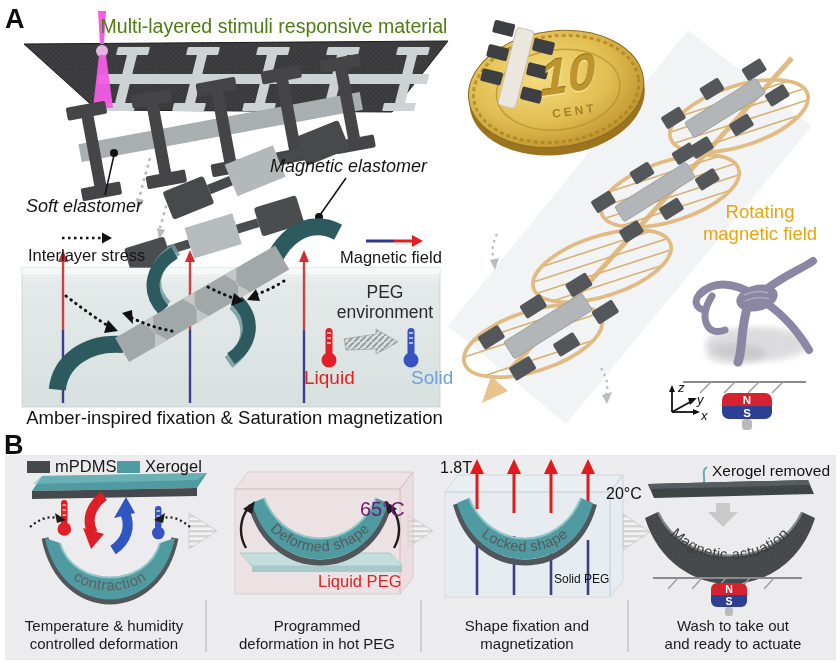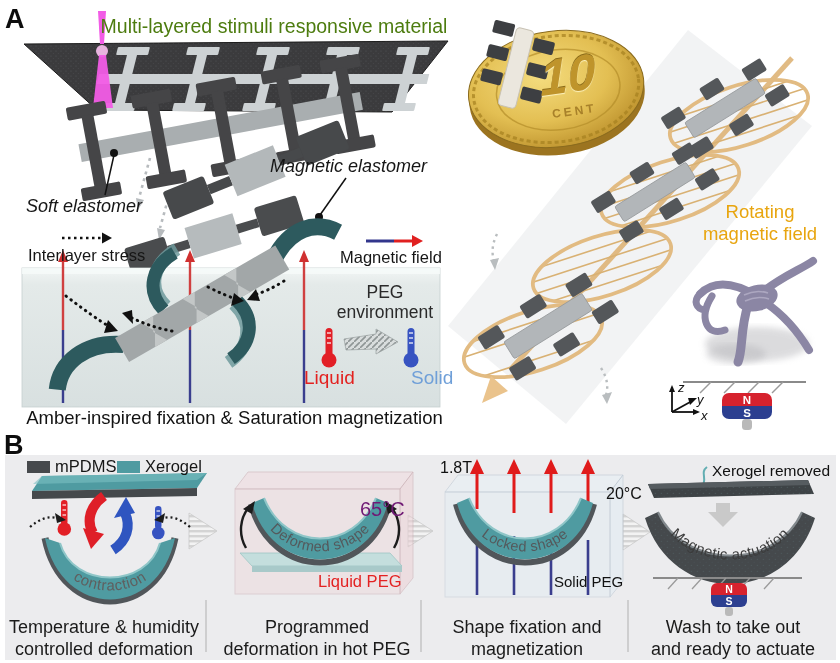--- a/index.html
+++ b/index.html
@@ -9,21 +9,21 @@
   .t{position:absolute;white-space:nowrap;color:#161616;z-index:5;
      font-family:"Liberation Sans",sans-serif;line-height:1.15;}
   .ctr{text-align:center;white-space:normal;}
   .panelLabel{font-size:27px;font-weight:800;color:#0d0d0d;}
   .big{font-size:19.5px;}
   .lab18{font-size:18px;font-style:italic;}
   .lab16{font-size:16.5px;}
   .red{color:#e3211f;}
   .blueSoft{color:#6f9fd8;}
   .orange{color:#e8a50f;font-weight:700;}
-  .cap{font-size:18px;line-height:1.22;color:#1b1b1b;}
+  .cap{font-size:15px;line-height:1.22;color:#1b1b1b;}
   .swatch{position:absolute;width:23px;height:12px;z-index:5;}
   .coinTen{position:absolute;z-index:6;font-size:50px;font-style:italic;font-weight:700;
      color:#bf942b;text-shadow:0 1px 1px #fdf3c0, 0 -1px 0 #8a6a18;
      transform:rotate(-8deg) skewX(-6deg);}
   .coinCent{position:absolute;z-index:6;font-size:12px;letter-spacing:3px;color:#a8812a;
      transform:rotate(-8deg);font-weight:700;}
   .curveTxt{font-family:"Liberation Sans",sans-serif;}
 </style>
 </head>
 <body>
@@ -547,21 +547,21 @@
 
 <div class="swatch" style="left:27px;top:461px;background:#46494c;"></div>
 <div class="t" style="left:55px;top:457px;font-size:16.5px;">mPDMS</div>
 <div class="swatch" style="left:117px;top:461px;background:#4f9ba1;"></div>
 <div class="t" style="left:145px;top:457px;font-size:16.5px;">Xerogel</div>
 
 <div class="t" style="left:360px;top:498px;font-size:20px;color:#701a75;">65°C</div>
 <div class="t" style="left:318px;top:572px;font-size:16.5px;color:#e32222;">Liquid PEG</div>
 <div class="t" style="left:440px;top:459px;font-size:16px;color:#111;">1.8T</div>
 <div class="t" style="left:606px;top:485px;font-size:16px;color:#111;">20°C</div>
-<div class="t" style="left:554px;top:573px;font-size:15px;color:#111;">Solid PEG</div>
+<div class="t" style="left:554px;top:573px;font-size:12px;color:#111;">Solid PEG</div>
 <div class="t" style="left:712px;top:462px;font-size:15.5px;color:#111;">Xerogel removed</div>
 
 <div class="t cap ctr" style="left:6px;top:617px;width:196px;">
   <span style="display:block;">Temperature &amp; humidity</span>
   <span style="display:block;">controlled deformation</span>
 </div>
 <div class="t cap ctr" style="left:428px;top:617px;width:198px;">
   <span style="display:block;">Shape fixation and</span>
   <span style="display:block;">magnetization</span>
 </div>

